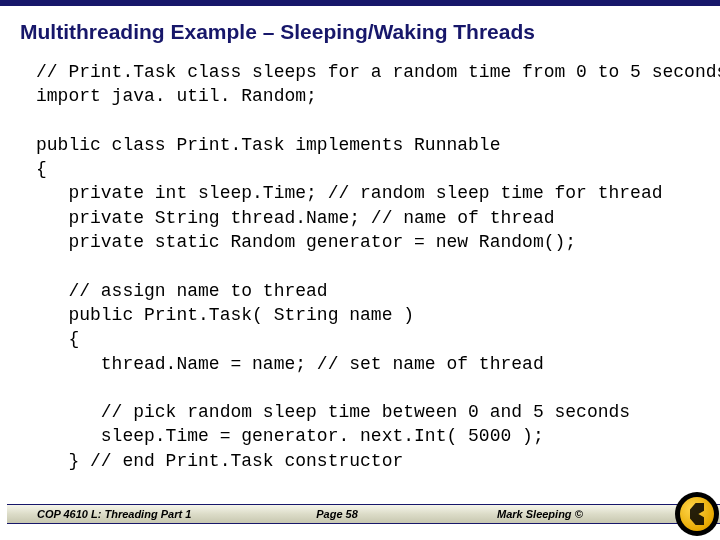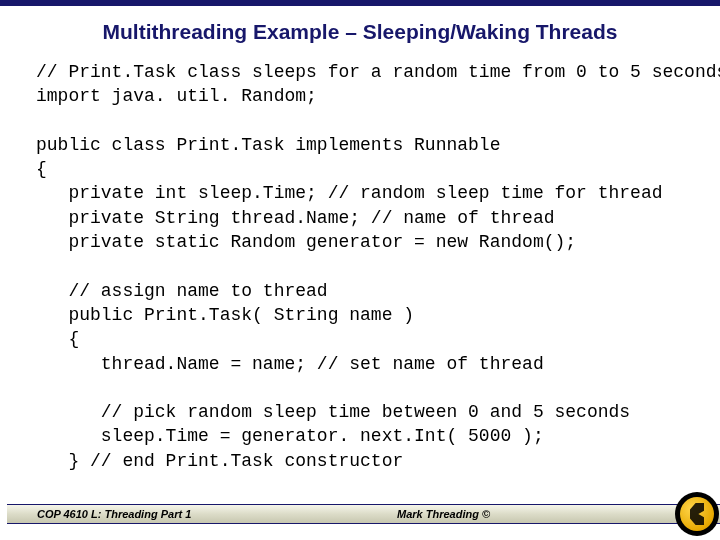--- a/index.html
+++ b/index.html
@@ -11,21 +11,20 @@
     position: relative;
     overflow: hidden;
   }
   .slide {
     width: 100%;
     height: 100%;
     position: relative;
     border-top: 6px solid #17176a;
   }
   .title {
-    text-align: center;
     font-size: 21px;
     font-weight: bold;
     color: #17176a;
     padding: 14px 20px 16px 20px;
     font-family: Arial, Helvetica, sans-serif;
   }
   .code-block {
     padding: 0 36px;
     font-family: "Courier New", Courier, monospace;
     font-size: 18px;
@@ -115,21 +114,22 @@
    {
       thread.Name = name; // set name of thread
 
       // pick random sleep time between 0 and 5 seconds
       sleep.Time = generator. next.Int( 5000 );
    } // end Print.Task constructor</div>
 
   <div class="footer">
     <div class="footer-bar">
       <span class="footer-left">COP 4610 L: Threading Part 1</span>
-      <span class="footer-right">Mark Threading ©</span>
+      <span class="footer-center">Page 58</span>
+      <span class="footer-right">Mark Sleeping ©</span>
     </div>
     <div class="logo">
       <div class="logo-outer">
         <div class="logo-inner">
           <div class="logo-shape"></div>
         </div>
       </div>
     </div>
   </div>
 </div>

